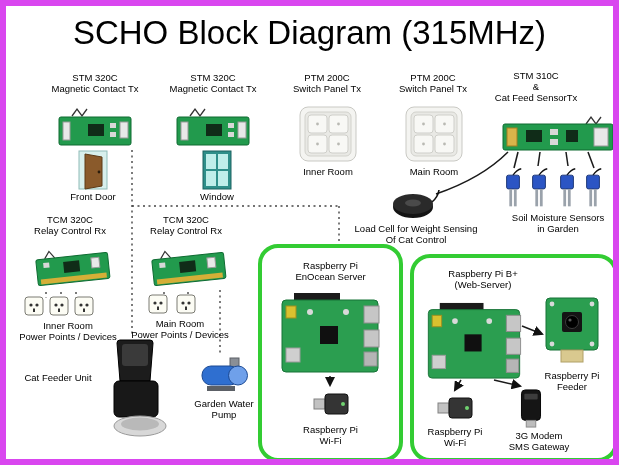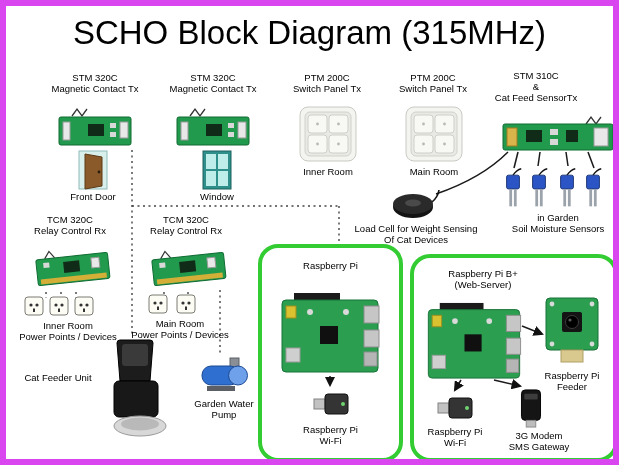--- a/index.html
+++ b/index.html
@@ -234,30 +234,30 @@
   <svg class="icon" style="left:522px;top:160px;width:22px;height:44px;">
       <use href="#sym-probe" width="100%" height="100%"></use>
     </svg>
   <svg class="icon" style="left:550px;top:160px;width:22px;height:44px;">
       <use href="#sym-probe" width="100%" height="100%"></use>
     </svg>
   <svg class="icon" style="left:576px;top:160px;width:22px;height:44px;">
       <use href="#sym-probe" width="100%" height="100%"></use>
     </svg>
   <div class="lbl" style="left:490px;top:206px;width:124px;">
+    <div>Soil Moisture Sensors</div>
     <div>in Garden</div>
-    <div>Soil Moisture Sensors</div>
   </div>
 
   <svg class="icon" style="left:386px;top:180px;width:50px;height:34px;">
       <use href="#sym-loadcell" width="100%" height="100%"></use>
     </svg>
   <div class="lbl" style="left:338px;top:217px;width:144px;">
     <div>Load Cell for Weight Sensing</div>
-    <div>Of Cat Devices</div>
+    <div>Of Cat Control</div>
   </div>
 
   <div class="lbl" style="left:10px;top:208px;width:108px;">
     <div>TCM 320C</div>
     <div>Relay Control Rx</div>
   </div>
   <svg class="icon" style="left:28px;top:238px;width:78px;height:48px;">
       <use href="#sym-tcm" width="100%" height="100%"></use>
     </svg>
   <svg class="icon" style="left:18px;top:290px;width:20px;height:20px;">
@@ -301,20 +301,21 @@
       <use href="#sym-pump" width="100%" height="100%"></use>
     </svg>
   <div class="lbl" style="left:170px;top:392px;width:96px;">
     <div>Garden Water</div>
     <div>Pump</div>
   </div>
 
   <div class="hlbox" style="left:252px;top:238px;width:145px;height:218px;">
     <div class="lbl" style="left:0;right:0;top:12px;">
       <div>Raspberry Pi</div>
+      <div>EnOcean Server</div>
     </div>
     <svg class="icon" style="left:18px;top:44px;width:100px;height:82px;">
         <use href="#sym-pi" width="100%" height="100%"></use>
       </svg>
     <svg class="icon" style="left:50px;top:140px;width:38px;height:32px;">
         <use href="#sym-dongle" width="100%" height="100%"></use>
       </svg>
     <div class="lbl" style="left:0;right:0;top:176px;">
       <div>Raspberry Pi</div>
       <div>Wi-Fi</div>

